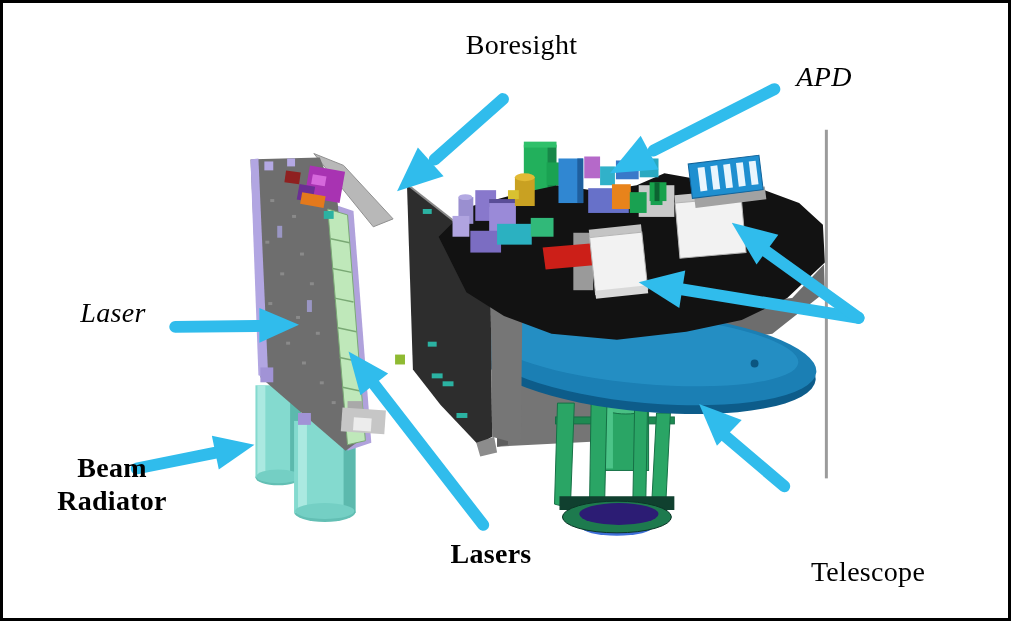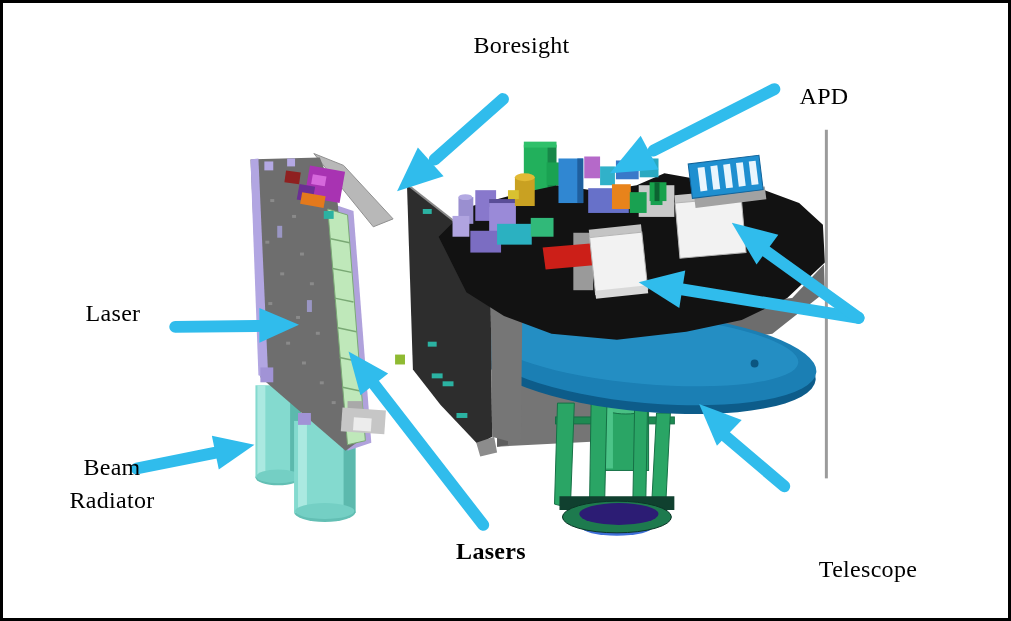--- a/index.html
+++ b/index.html
@@ -3,26 +3,26 @@
 <meta charset="utf-8">
 <style>
   html,body{margin:0;padding:0;background:#ffffff;}
   #frame{
     position:relative;width:1011px;height:621px;box-sizing:border-box;
     border:3px solid var(--border,#000);background:var(--background,#fff);
     font-family:"Liberation Serif","DejaVu Serif",serif;overflow:hidden;
   }
   #scene{position:absolute;left:0;top:0;width:100%;height:100%;}
   .label{
-    position:absolute;color:var(--label-text,#000);font-size:24px;
+    position:absolute;color:var(--label-text,#000);font-size:28px;
     letter-spacing:.3px;text-align:center;white-space:nowrap;
   }
   .label span{display:block;}
   .lbl-boresight span{line-height:44px;}
-  .lbl-radiator span{line-height:36px;}
+  .lbl-radiator span{line-height:36px;font-style:italic;}
   .lbl-expanders span{line-height:33px;}
   .c-arrow-line{stroke:var(--arrow,#30bcec);stroke-width:12;stroke-linecap:round;fill:none;}
   .c-arrow-head{fill:var(--arrow,#30bcec);stroke:none;}
   .c-disc{fill:var(--telescope-disc,#1b7fb4);}
   .c-cage{fill:var(--telescope-cage,#2aa565);}
   .c-cyl{fill:var(--beam-expander-cylinder,#84dacf);}
   .c-panel{fill:var(--radiator-panel,#6e6e6e);}
   .c-strip{fill:var(--radiator-strip,#bfe8ba);}
   .c-bench{fill:var(--bench,#121212);}
   .c-pmt{fill:var(--pmt-box,#f2f2f2);}
@@ -251,27 +251,27 @@
         <line class="c-arrow-line" x1="787" y1="488" x2="727" y2="437"></line>
         <polygon class="c-arrow-head" points="701,405 744,421 719,447"></polygon>
       </g>
     </g>
   </svg>
 
   <div class="label lbl-boresight" style="left:426px;top:20px;width:185px;">
     <span>Boresight</span>
   </div>
 
-  <div class="label" style="left:786px;top:80px;width:70px;">APD</div>
+  <div class="label" style="left:786px;top:58px;width:70px;font-style:italic;">APD</div>
 
   <div class="label lbl-radiator" style="left:35px;top:292px;width:150px;">
     <span>Laser</span>
   </div>
 
-  <div class="label lbl-expanders" style="left:28px;top:448px;width:162px;">
+  <div class="label lbl-expanders" style="left:28px;top:448px;width:162px;font-weight:bold;">
     <span>Beam</span>
     <span>Radiator</span>
   </div>
 
   <div class="label" style="left:438px;top:535px;width:100px;font-weight:bold;">Lasers</div>
 
 
   <div class="label" style="left:791px;top:553px;width:148px;">Telescope</div>
 </div>
 

